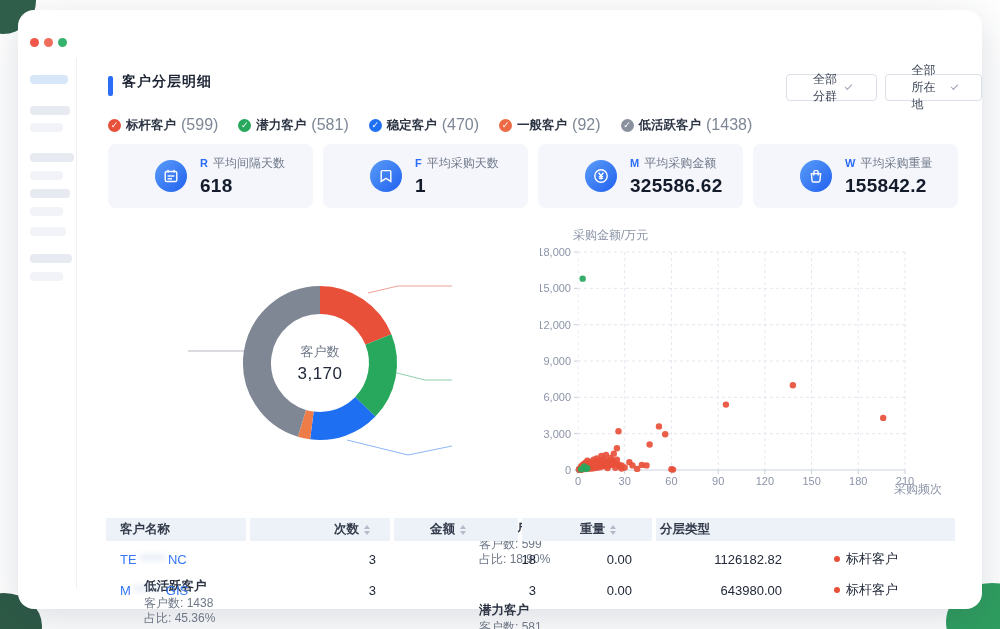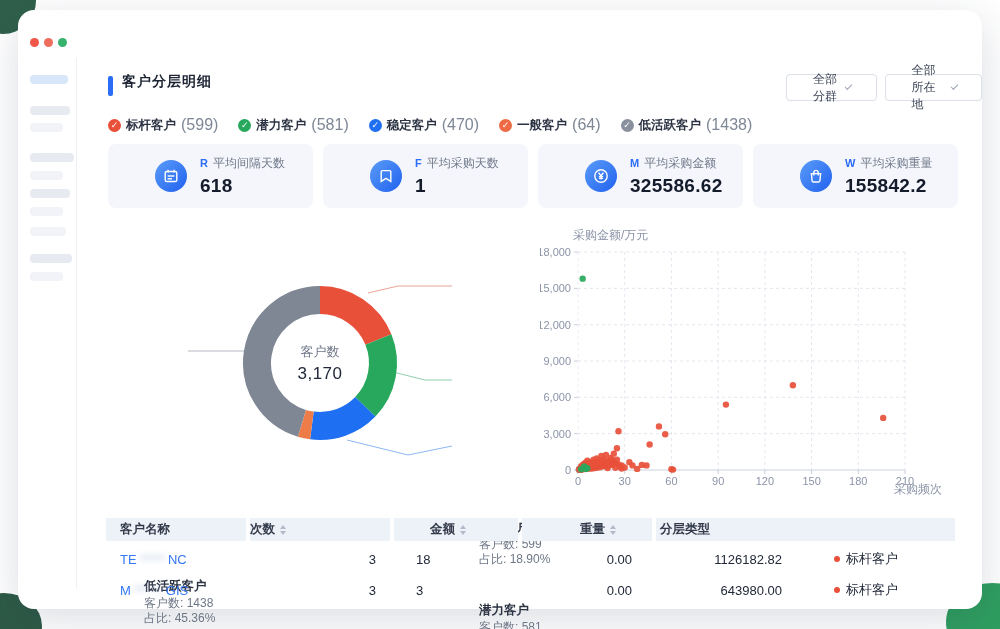--- a/index.html
+++ b/index.html
@@ -78,21 +78,21 @@
   svg text { font-family:"Liberation Sans","DejaVu Sans",sans-serif; }
   .tick-label { font-size:11px; fill:#8b93a7; }
   .ax-title { font-size:12px; fill:#8b93a7; }
 
   .table { position:absolute; left:30px; top:508px; width:849px; }
   .t-head { display:flex; gap:4px; }
   .th { background:#edf1f8; height:23px; display:flex; align-items:center; font-size:12.5px; font-weight:700; color:#333b4b; }
   .tr { display:flex; gap:4px; height:26px; align-items:center; margin-top:5px; font-size:13px; color:#212838; }
   .col-name     { width:140px; padding-left:14px; justify-content:flex-start; }
   .col-interval { width:162px; justify-content:flex-end; padding-right:36px; }
-  .col-times    { width:140px; padding-right:56px; }
+  .col-times    { width:140px; justify-content:flex-end; padding-right:20px; }
   .col-amount   { width:124px; justify-content:flex-end; padding-right:52px; }
   .col-weight   { width:130px; justify-content:flex-end; padding-right:36px; }
   .col-type     { flex:1; padding-left:4px; justify-content:flex-start; }
   .tr > div { display:flex; align-items:center; }
   .caret-group { display:flex; flex-direction:column; margin-left:5px; gap:2px; }
   .car-up   { width:0; height:0; border-left:3.5px solid transparent; border-right:3.5px solid transparent; border-bottom:4px solid #b3bac9; }
   .car-down { width:0; height:0; border-left:3.5px solid transparent; border-right:3.5px solid transparent; border-top:4px solid #b3bac9; }
   .cust-link { color:#3577f5; cursor:pointer; white-space:nowrap; }
   .redacted { filter:blur(3px); color:#a9bcdc; margin:0 3px; }
   .type-dot { width:6px; height:6px; border-radius:50%; margin:0 6px 0 8px; }
@@ -154,21 +154,21 @@
         <span class="legend-count">(581)</span>
       </div>
       <div class="legend-item">
         <span class="legend-mark" style="background-color: rgb(31, 111, 242);">✓</span>
         <span class="legend-label">稳定客户</span>
         <span class="legend-count">(470)</span>
       </div>
       <div class="legend-item">
         <span class="legend-mark" style="background-color: rgb(237, 106, 69);">✓</span>
         <span class="legend-label">一般客户</span>
-        <span class="legend-count">(64)</span>
+        <span class="legend-count">(92)</span>
       </div>
       <div class="legend-item">
         <span class="legend-mark" style="background-color: rgb(138, 145, 158);">✓</span>
         <span class="legend-label">低活跃客户</span>
         <span class="legend-count">(1438)</span>
       </div>
     </div>
 
     <div class="cards">
       <div class="card">

